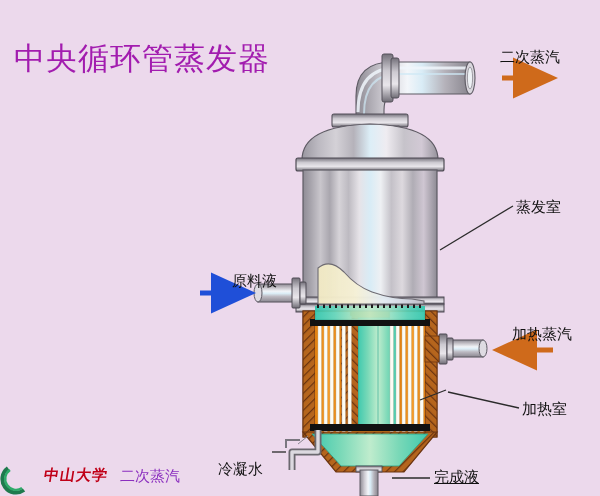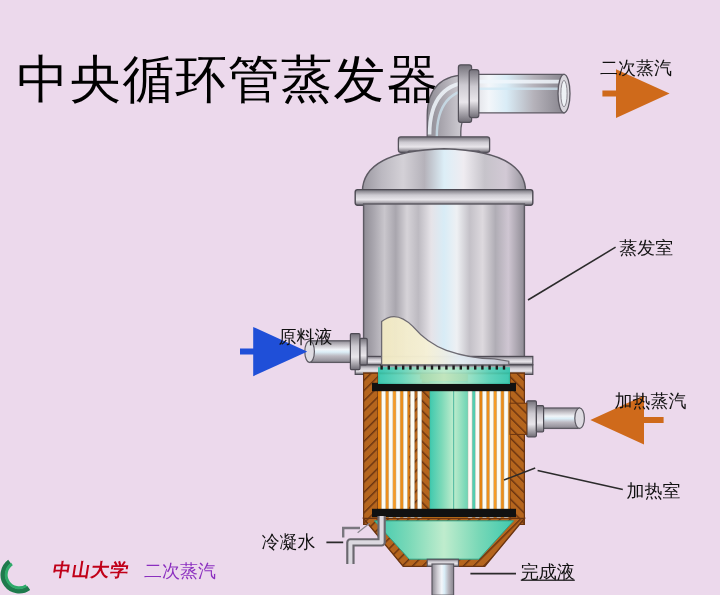--- a/index.html
+++ b/index.html
@@ -7,41 +7,41 @@
     width:600px;height:496px;
     background:#ecd9ec;
     font-family:"DejaVu Sans","Liberation Sans",sans-serif;
     overflow:hidden;position:relative;
   }
   #stage{position:absolute;left:0;top:0;width:600px;height:496px;}
   svg{position:absolute;left:0;top:0;}
 
   .title{
     position:absolute;left:14px;top:38px;
-    font-size:43px;color:#000000;letter-spacing:1px;
+    font-size:31px;color:#a21caf;letter-spacing:1px;
     font-family:"DejaVu Serif","Liberation Serif",serif;
     white-space:nowrap;
   }
   .bodytext{
     position:absolute;left:6px;top:138px;width:160px;
     font-size:15.5px;line-height:1.42;color:#141414;
     font-family:"DejaVu Serif","Liberation Serif",serif;
     text-align:justify;
   }
   .lbl{
     position:absolute;font-size:15px;color:#111;
     font-family:"DejaVu Serif","Liberation Serif",serif;
     white-space:nowrap;
   }
   #lbl-secondary-steam{left:500px;top:48px;}
   #lbl-evap-chamber{left:516px;top:198px;}
   #lbl-heating-steam{left:512px;top:325px;}
   #lbl-heating-room{left:522px;top:400px;}
   #lbl-feed{left:196px;top:272px;margin-left:36px;}
-  #lbl-condensate{left:218px;top:443px;}
+  #lbl-condensate{left:218px;top:460px;}
   #lbl-product{left:434px;top:468px;text-decoration:underline;}
 
   .wm-logo{
     position:absolute;left:44px;top:466px;
     font-size:15px;font-weight:bold;color:#c00018;
     font-family:"DejaVu Serif","Liberation Serif",serif;
     letter-spacing:1px;white-space:nowrap;
     transform:skewX(-9deg);
   }
   .wm-text{

